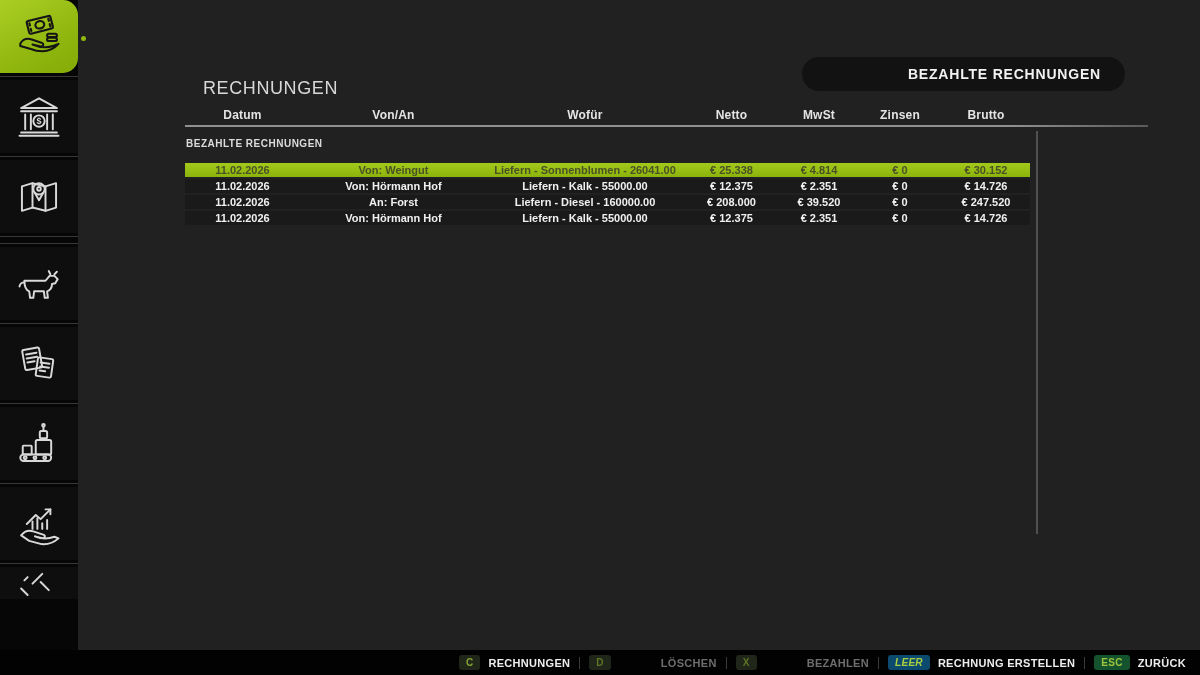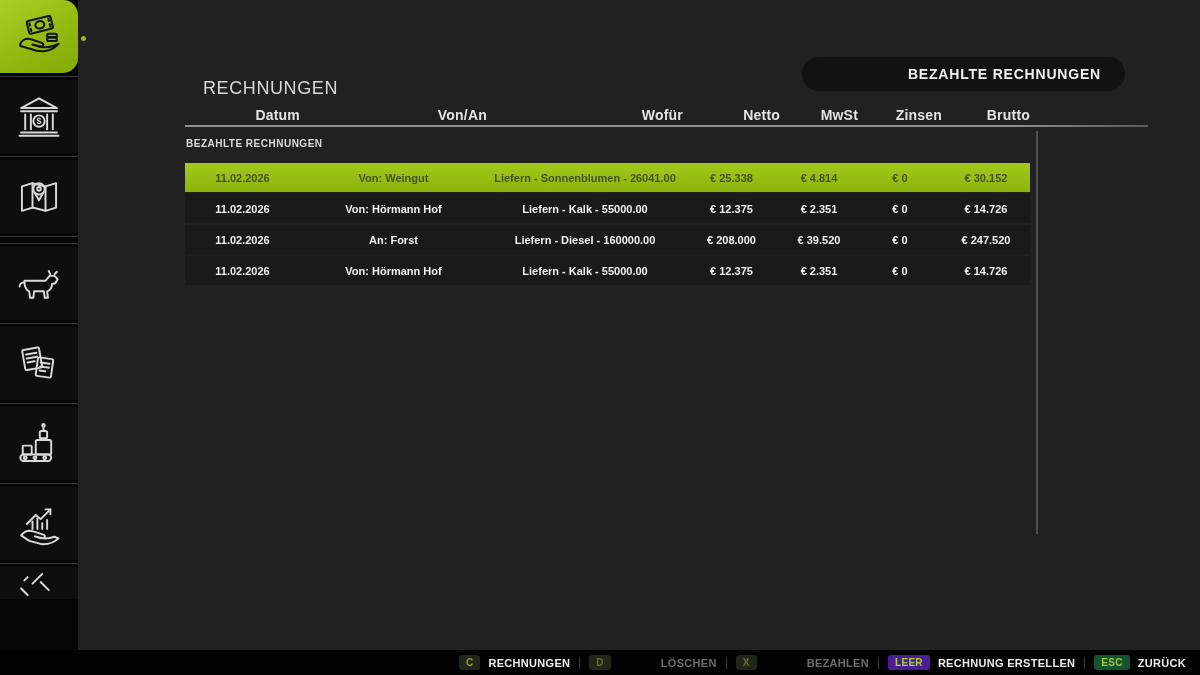--- a/index.html
+++ b/index.html
@@ -21,43 +21,43 @@
   
   .page-title{position:absolute;left:203px;top:66px;font-size:18px;font-weight:500;
               color:#d8d8d8;letter-spacing:0.6px;}
   .paid-btn{position:absolute;left:802px;top:57px;width:323px;height:34px;border:none;
             background:#121212;border-radius:17px;color:#f2f2f2;font-family:"Liberation Sans",sans-serif;
             font-size:14px;font-weight:700;letter-spacing:0.8px;text-align:right;
             padding:0 24px 0 0;cursor:pointer;}
   
   .tgrid{display:grid;grid-template-columns:115px 187px 196px 97px 78px 84px 88px;align-items:center;}
   .thead{position:absolute;left:185px;top:107px;width:845px;height:16px;}
-  .thead .hcell{font-size:14px;font-weight:700;color:#e4e4e4;text-align:right;letter-spacing:0.2px;}
+  .thead .hcell{font-size:12px;font-weight:700;color:#e4e4e4;text-align:center;letter-spacing:0.2px;}
   .thead-line{position:absolute;left:185px;top:125px;width:963px;height:2px;
               background:linear-gradient(90deg,#909090 0%,#909090 86%,#5a5a5a 100%);}
   .section-label{position:absolute;left:186px;top:138px;font-size:10px;font-weight:700;
                  color:#dcdcdc;letter-spacing:0.5px;}
   .rows{position:absolute;left:185px;top:163px;width:845px;display:flex;flex-direction:column;gap:2px;}
-  .trow{height:29px;background:#1a1a1a;cursor:pointer;}
+  .trow{height:14px;background:#1a1a1a;cursor:pointer;}
   .trow:nth-child(odd):not(.selected){background:#1a1a1a;}
   .trow.alt{background:#2b2b2b;}
   .trow .tcell{font-size:11px;font-weight:700;color:#f0f0f0;text-align:center;white-space:nowrap;
                overflow:hidden;}
   .trow.selected{background:linear-gradient(180deg,#a2c91b 0%,#8cb30b 100%);}
   .trow.selected .tcell{color:#4a5126;}
   .scrollbar{position:absolute;left:1036px;top:131px;width:2px;height:403px;background:#505050;}
   
   .bottombar{position:absolute;left:0;bottom:0;width:100%;height:25px;background:#020202;
              display:flex;align-items:center;justify-content:flex-end;padding-right:14px;
              box-sizing:border-box;gap:9px;}
   .bb-group{display:flex;align-items:center;gap:8px;}
   .bb-key{font-size:10px;font-weight:700;padding:2px 7px;border-radius:3px;letter-spacing:0.3px;}
   .k-dark{background:#20261a;color:#83a332;}
   .k-dark.dim{color:#5f7526;}
-  .k-light{background:#4c1d95;color:#a8ce41;}
+  .k-light{background:#0c4a6e;color:#a8ce41;font-style:italic;}
   .k-esc{background:#14532d;color:#9dc43c;}
   .bb-label{font-size:11px;font-weight:700;color:#ededed;letter-spacing:0.3px;}
   .bb-label.disabled{color:#6e6e6e;padding-left:42px;}
   .bb-sep{width:1px;height:12px;background:#3a3a3a;}
 </style>
 </head>
 <body>
 
 <div class="page">
 

